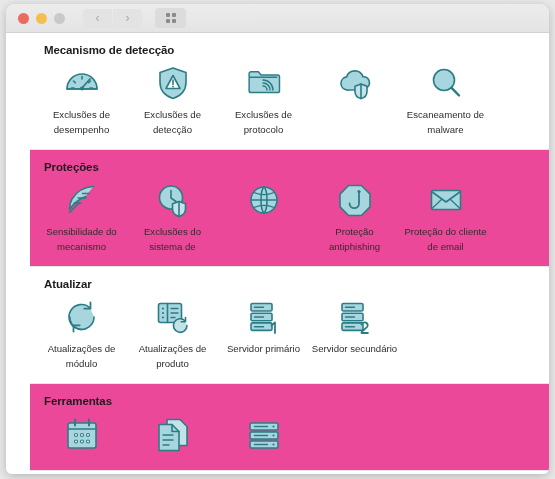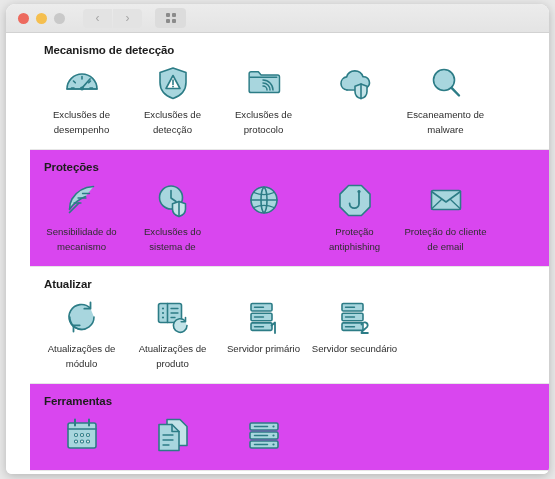--- a/index.html
+++ b/index.html
@@ -60,21 +60,21 @@
   
   #content{
     flex:1 1 auto;
     overflow:hidden;
     background:#fff;
     padding-left:24px;
   }
   .section{
     padding:11px 0 6px 0;
   }
-  .section.alt{background:#d946ef;border-top:1px solid #e6e6e6;border-bottom:1px solid #e6e6e6;}
+  .section.alt{background:#ec4899;border-top:1px solid #e6e6e6;border-bottom:1px solid #e6e6e6;}
   .sec-title{
     font-size:11.5px;font-weight:bold;color:#1d1d1d;
     margin:0 0 2px 14px;
     letter-spacing:-0.1px;
   }
   .grid{
     display:flex;flex-wrap:wrap;
     padding:0 6px;
   }
   .cell{

